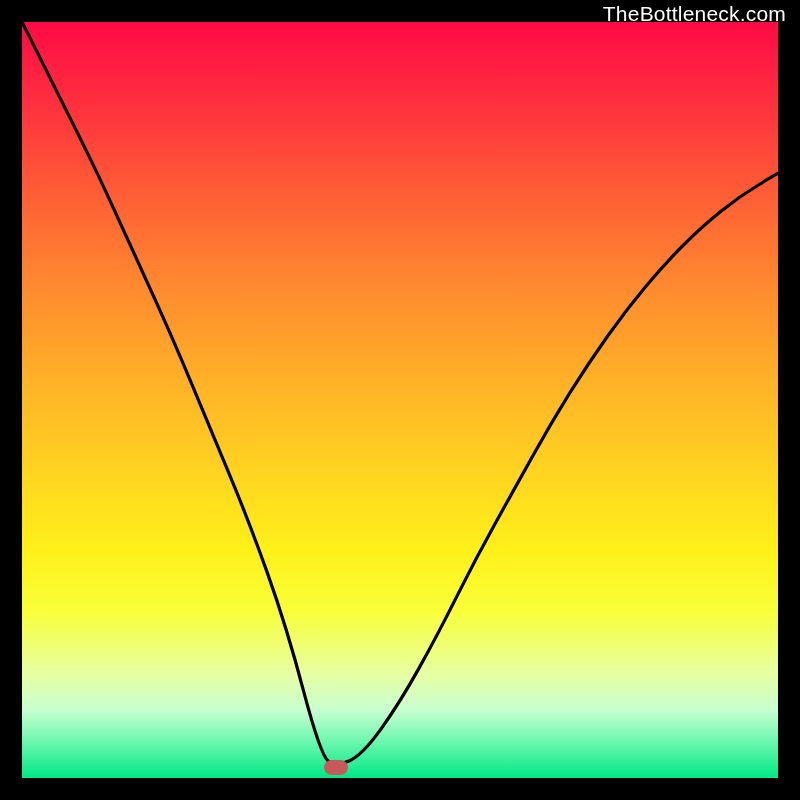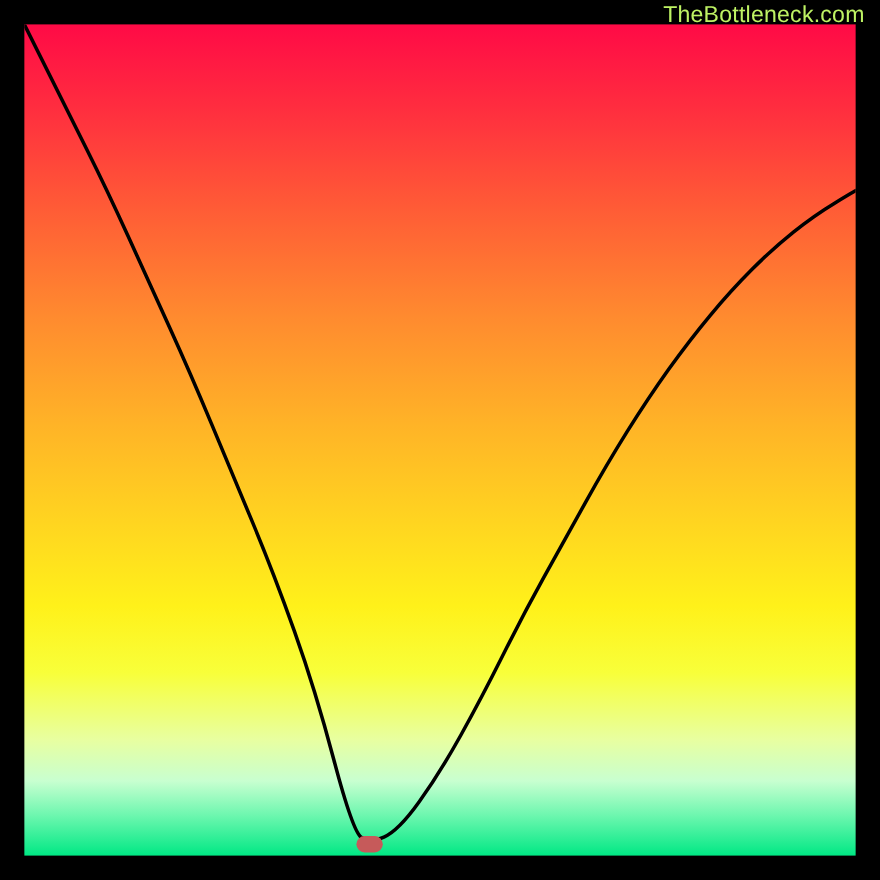--- a/index.html
+++ b/index.html
@@ -54,21 +54,21 @@
     position: absolute;
     width: 24px;
     height: 15px;
     background: #c65a5a;
     border-radius: 8px;
   }
   .watermark {
     position: absolute;
     top: 2px;
     right: 14px;
-    color: #bef264;
+    color: #ffffff;
     font-size: 21px;
     font-weight: 500;
     letter-spacing: 0.2px;
   }
 </style>
 </head>
 <body>
 
 <div class="frame">
   <div class="plot-area">

